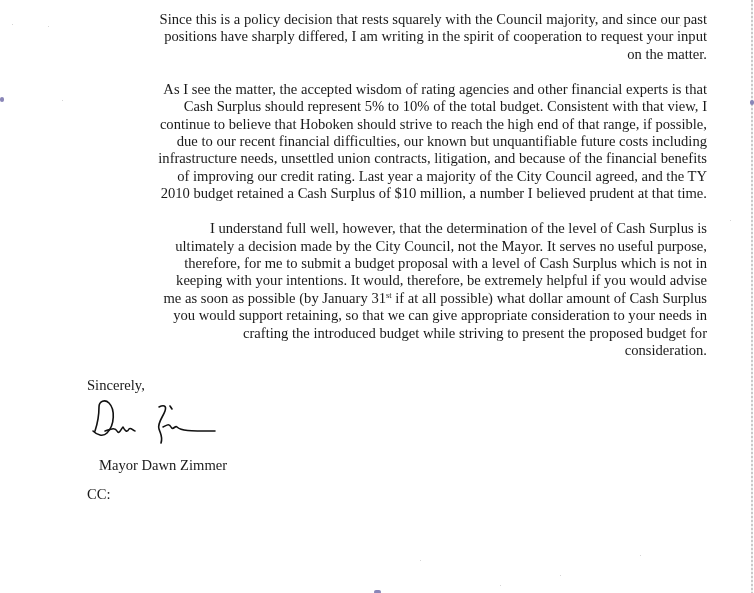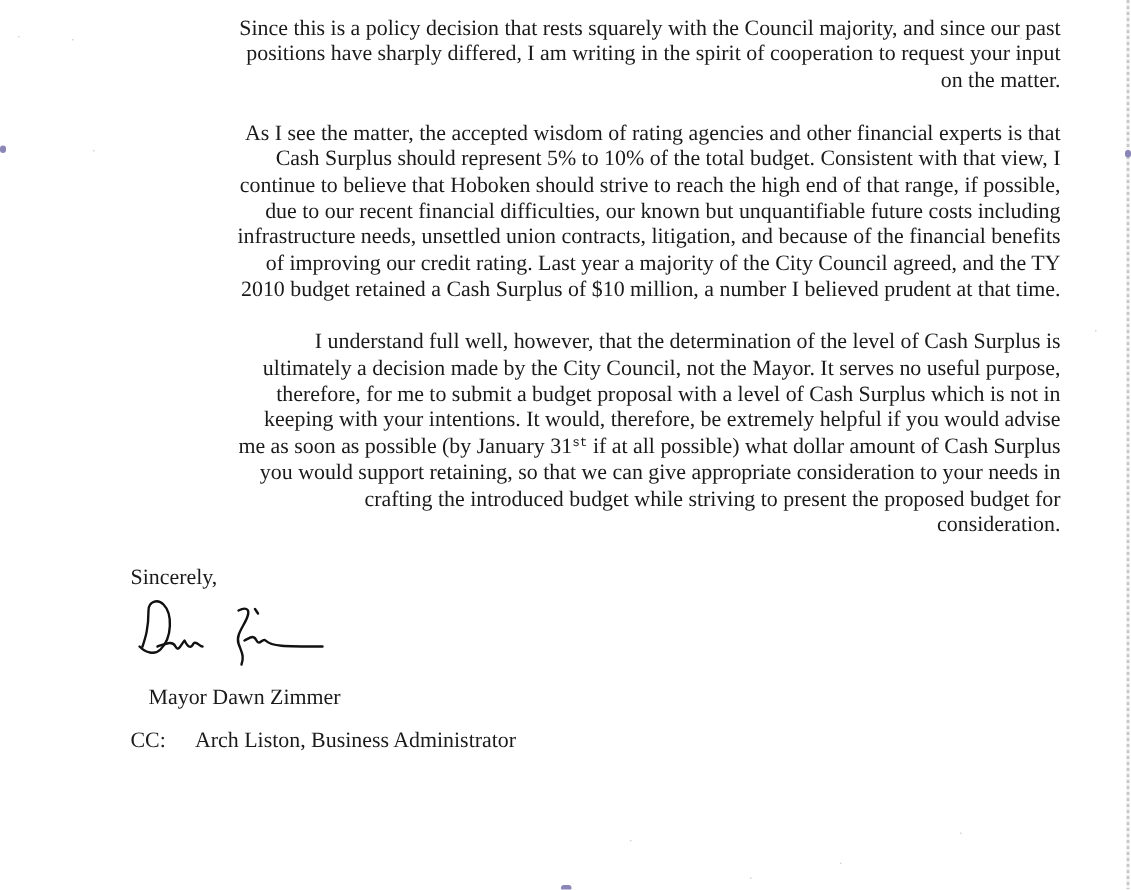--- a/index.html
+++ b/index.html
@@ -15,25 +15,25 @@
     }
     .edge-mark {
       position: absolute; width: 4px; height: 5px; border-radius: 2px;
       background: #8a86b8;
     }
     .letter {
       position: absolute; left: 87px; top: 11px; width: 620px;
       font-size: 14.6px; line-height: 17.4px;
     }
     .para { margin: 0 0 17.6px 0; white-space: pre-line; text-align: right; }
-    sup { font-size: 8.5px; line-height: 0; vertical-align: 5px; font-family: Liberation Mono, monospace; }
+    sup { font-size: 8.5px; line-height: 0; vertical-align: 5px; }
     .closing { margin-top: 4px; }
     .signature { display: block; margin: 2px 0 0 2px; height: 48px; }
     .name { margin: 12px; }
-    .cc { display: flex; margin-top: 10px; }
+    .cc { display: flex; margin-top: 10px; flex-direction: column; }
     .cc-label { width: 43px; }
     .cc-list div { line-height: 17.4px; }
     .speck { position: absolute; width: 1px; height: 1px; background: #d6d6d6; }
   </style>
 </head>
 <body>
 
 <div class="page-edge"></div>
 <div class="edge-mark" style="left:0;top:97px;"></div>
 <div class="edge-mark" style="left:750px;top:100px;"></div>
@@ -80,16 +80,15 @@
       <path d="M74 30 C 78 28, 80 26, 82 30 C 84 34, 86 28, 88 30 C 92 34, 100 34, 126 34"></path>
       <path d="M81 9 L 83 12"></path>
     </g>
   </svg>
 
   <p class="name">Mayor Dawn Zimmer</p>
 
   <div class="cc">
     <div class="cc-label">CC:</div>
     <div class="cc-list">
-      <div>Arch Liston, Business Administrator</div>
     </div>
   </div>
 </div>
 
 </body></html>

